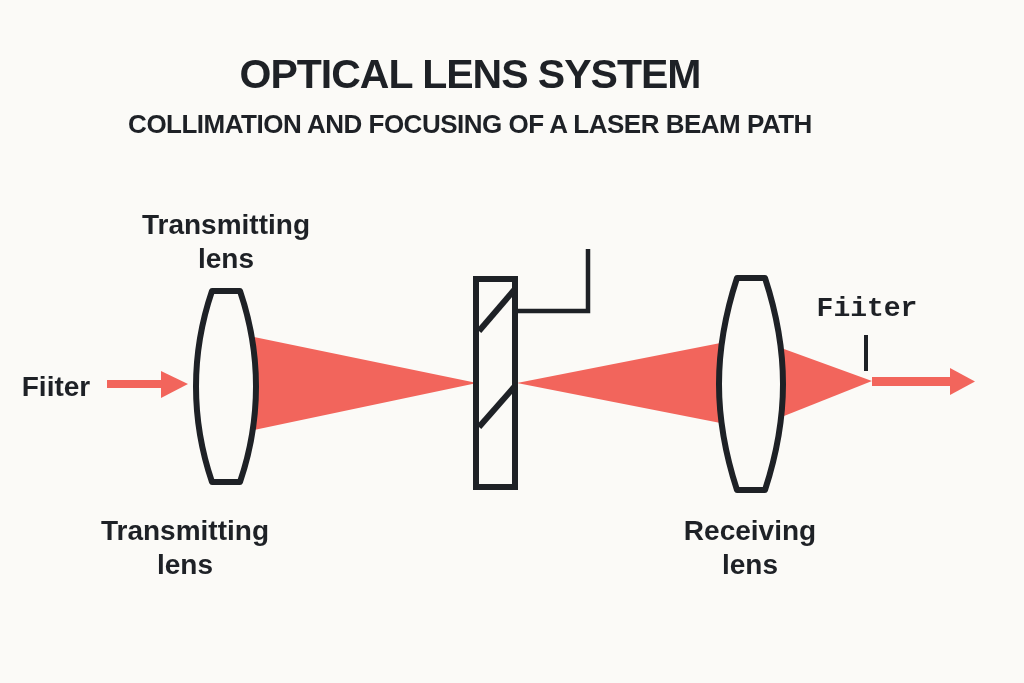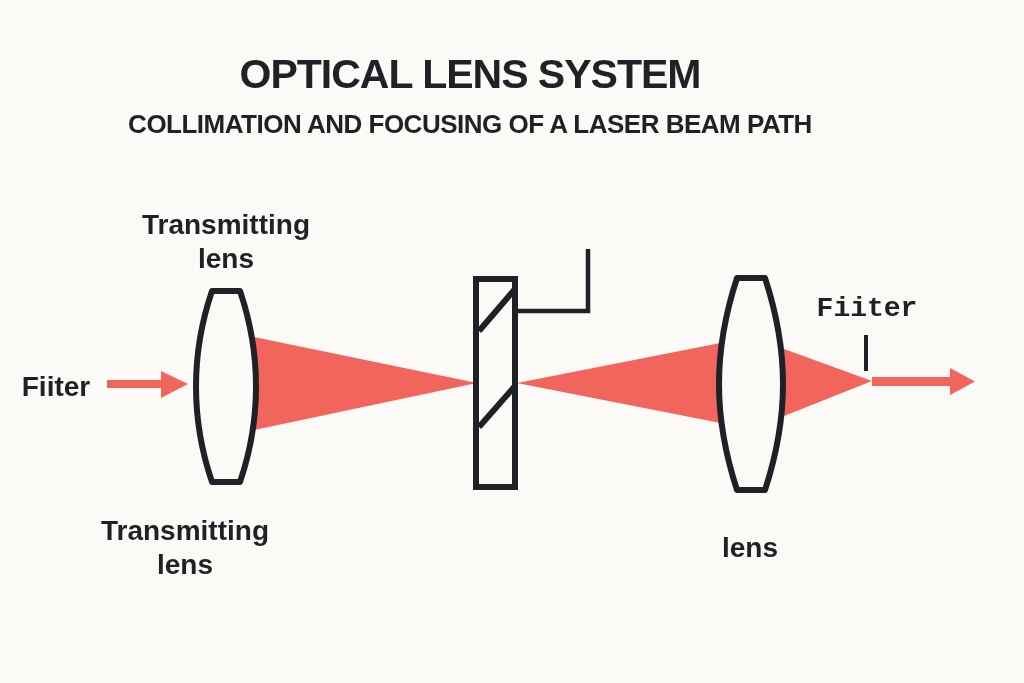--- a/index.html
+++ b/index.html
@@ -116,16 +116,17 @@
 
   <div class="label" id="label-transmitting-bot">
     <span class="line">Transmitting</span>
     <span class="line">lens</span>
   </div>
 
   <div class="label" id="label-splitter-bot">
   </div>
 
   <div class="label" id="label-receiving-bot">
+    <span class="line">Receiving</span>
     <span class="line">lens</span>
   </div>
 
 </div>
 
 </body></html>

